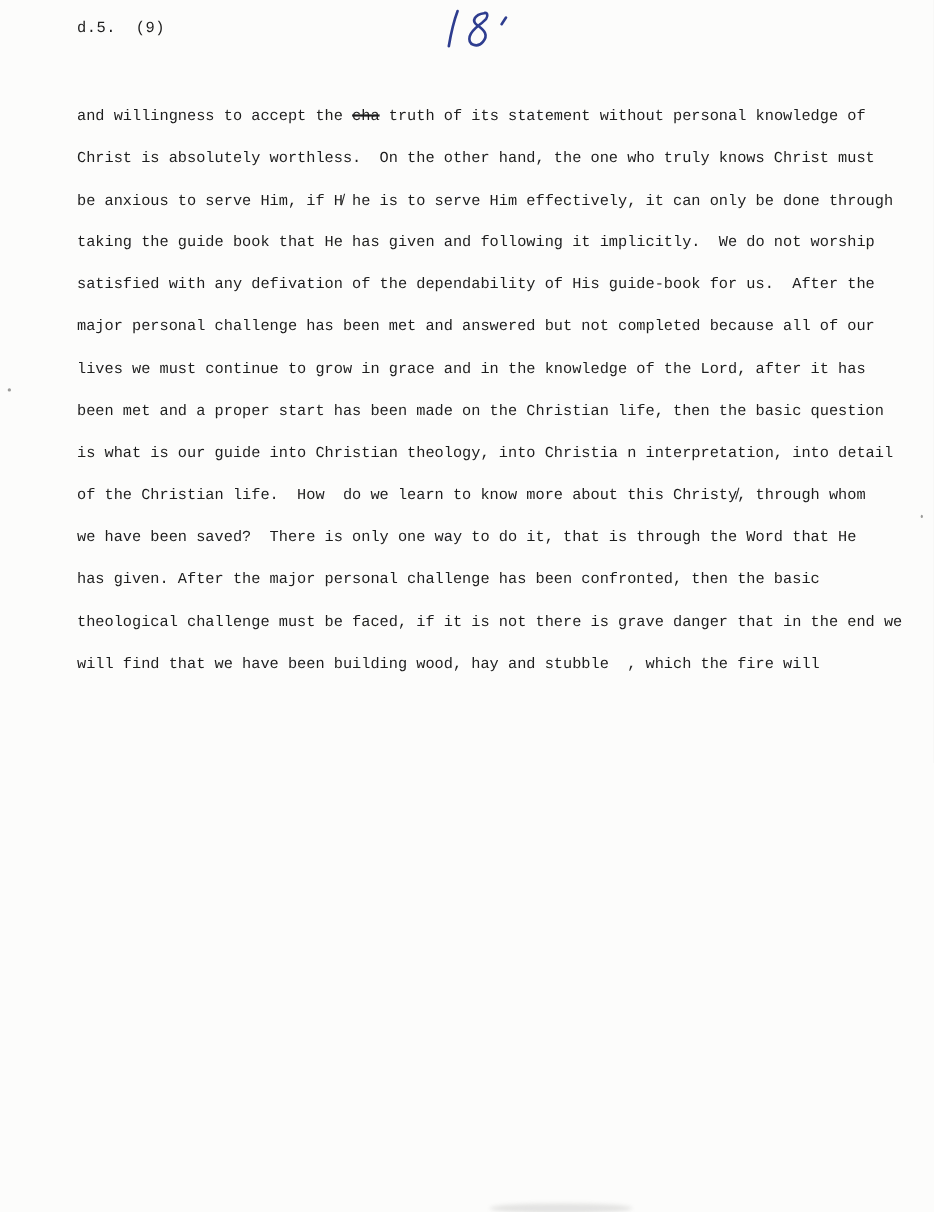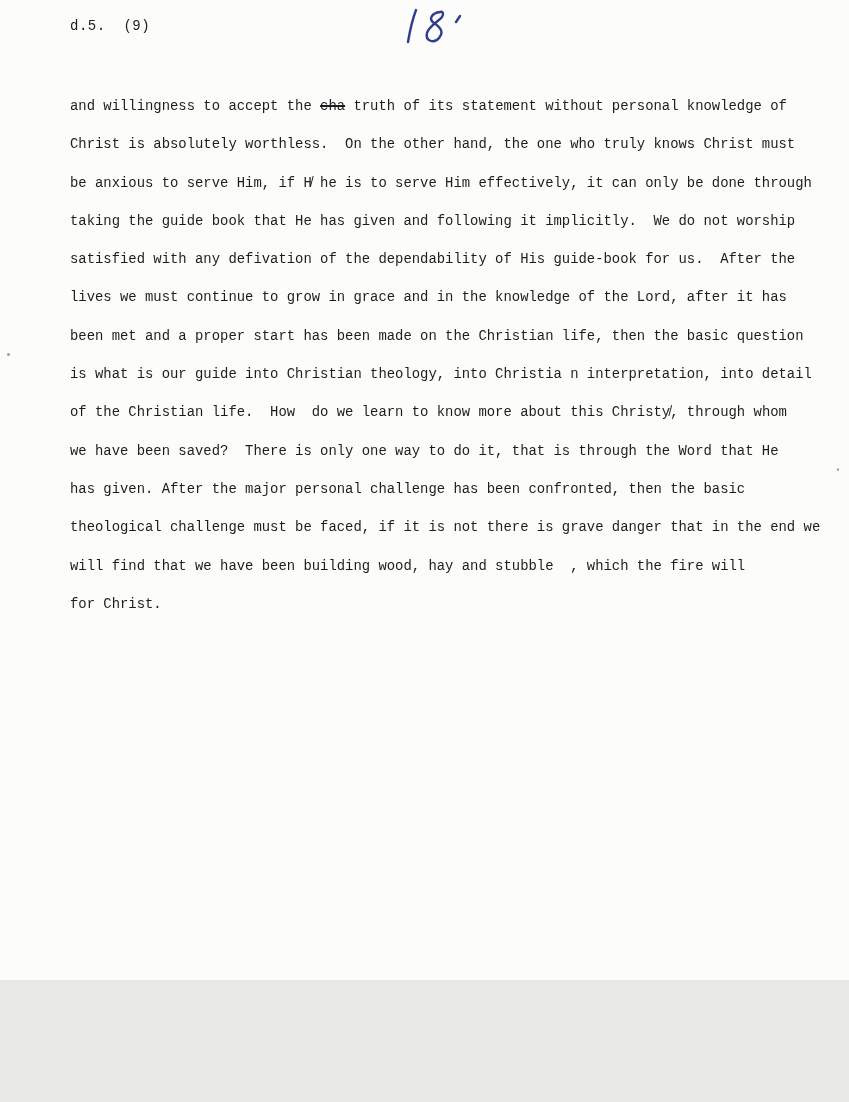--- a/index.html
+++ b/index.html
@@ -1,18 +1,18 @@
 <!DOCTYPE html>
 <html><head>
 <meta charset="utf-8">
 <style>
   html,body{margin:0;padding:0;background:#e8e8e6;}
   .page{
     position:relative;
-    width:849px;height:980px;
+    width:849px;height:1102px;
     margin:0 auto;
     background:#fcfcfb;
     font-family:"Liberation Mono","DejaVu Sans Mono",monospace;
     color:#1d1d1d;
     overflow:hidden;
   }
   .header-label{
     position:absolute;left:70px;top:18px;
     font-size:14px;letter-spacing:0.5px;white-space:pre;
   }
@@ -52,28 +52,28 @@
       <path d="M78,22 L82,16"></path>
     </g>
   </svg>
 
   <div class="body-lines">
       <div class="line"><span>and willingness to accept the </span><span class="strike">cha</span><span> truth of its statement without personal knowledge of</span></div>
       <div class="line"><span>Christ is absolutely worthless.  On the other hand, the one who truly knows Christ must</span></div>
       <div class="line"><span>be anxious to serve Him, if H̸ he is to serve Him effectively, it can only be done through</span></div>
       <div class="line"><span>taking the guide book that He has given and following it implicitly.  We do not worship</span></div>
       <div class="line"><span>satisfied with any defivation of the dependability of His guide-book for us.  After the</span></div>
+      <div class="line"><span>major personal challenge has been met and answered but not completed because all of our</span></div>
       <div class="line"><span>lives we must continue to grow in grace and in the knowledge of the Lord, after it has</span></div>
       <div class="line"><span>been met and a proper start has been made on the Christian life, then the basic question</span></div>
       <div class="line"><span>is what is our guide into Christian theology, into Christia n interpretation, into detail</span></div>
       <div class="line"><span>of the Christian life.  How  do we learn to know more about this Christ</span><span>y̸</span><span>, through whom</span></div>
       <div class="line"><span>we have been saved?  There is only one way to do it, that is through the Word that He</span></div>
       <div class="line"><span>has given. After the major personal challenge has been confronted, then the basic</span></div>
       <div class="line"><span>theological challenge must be faced, if it is not there is grave danger that in the end we</span></div>
       <div class="line"><span>will find that we have been building wood, hay and stubble  , which the fire will</span></div>
-      <div class="line"><span>for Christ.</span></div>
     </div>
 
   <div class="smudge"></div>
   <div class="speck speck-left"></div>
   <div class="speck speck-right"></div>
 
 </div>
 
 </body></html>

